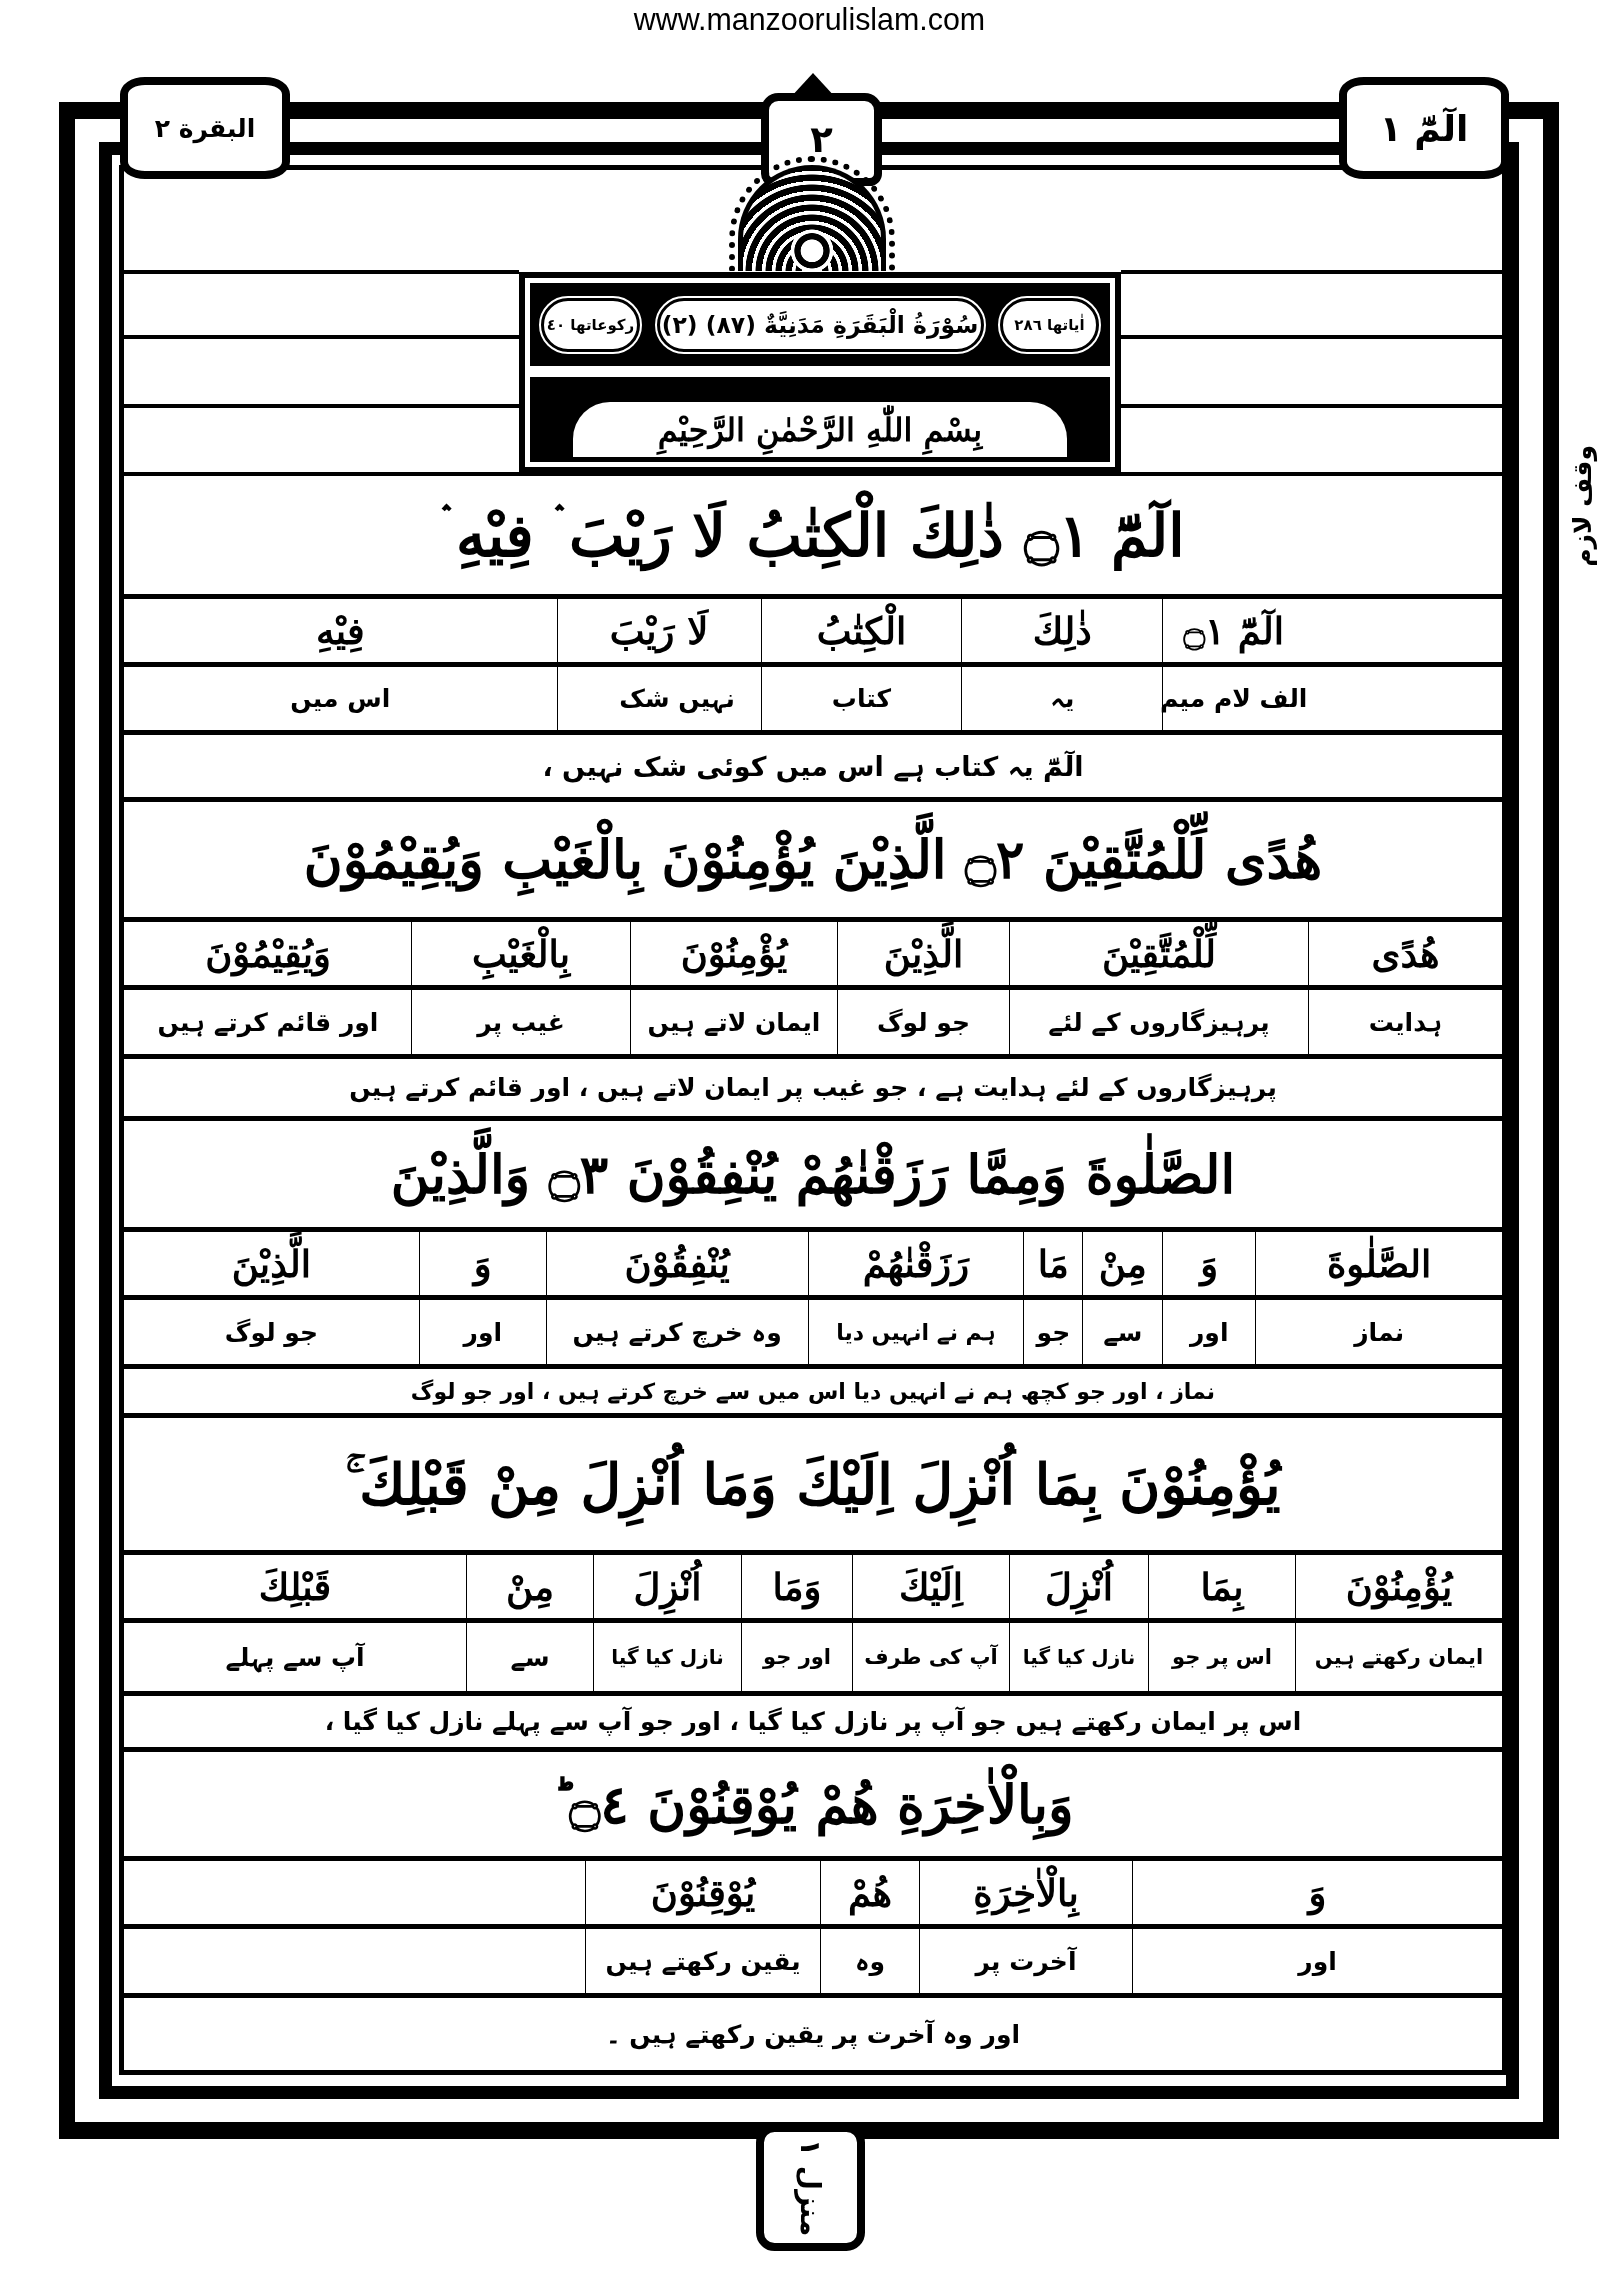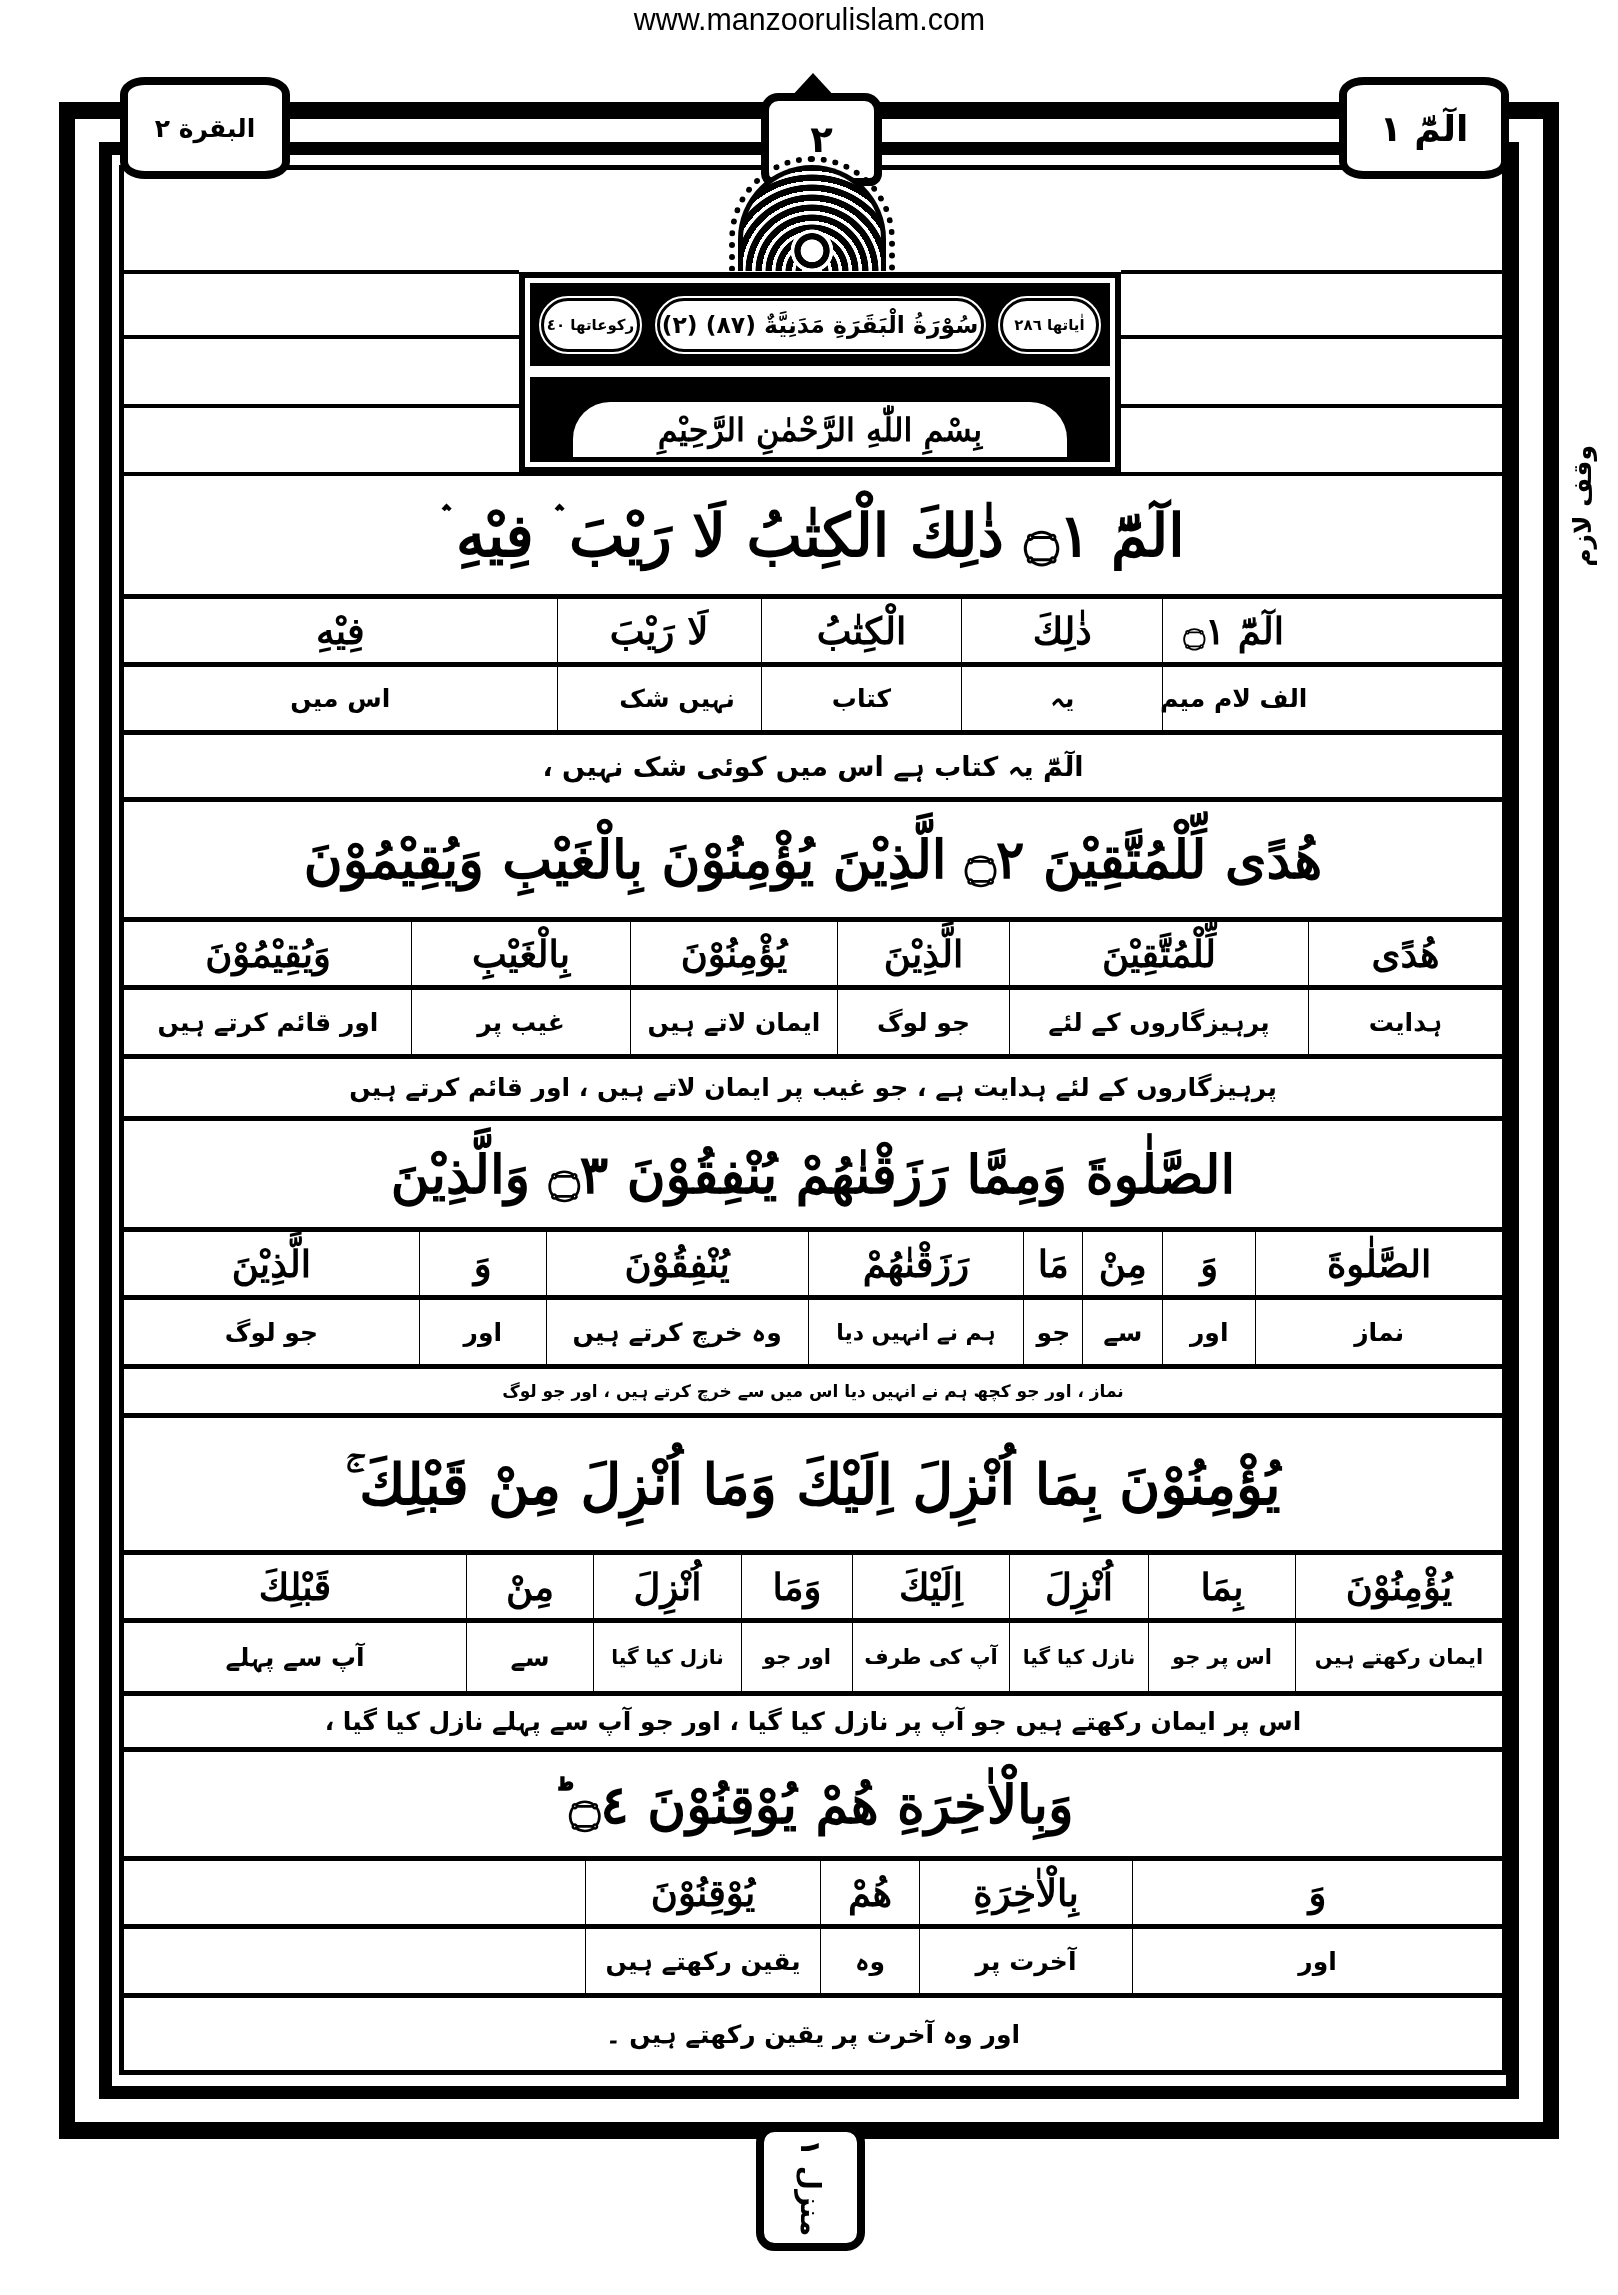--- a/index.html
+++ b/index.html
@@ -153,21 +153,21 @@
   <div class="cell ur-cell" style="width:247px;">نماز</div>
   <div class="cell ur-cell" style="width:93px;">اور</div>
   <div class="cell ur-cell" style="width:80px;">سے</div>
   <div class="cell ur-cell" style="width:59px;">جو</div>
   <div class="cell ur-cell" style="width:216px;font-size:22px;">ہم نے انہیں دیا</div>
   <div class="cell ur-cell" style="width:262px;">وہ خرچ کرتے ہیں</div>
   <div class="cell ur-cell" style="width:127px;">اور</div>
   <div class="cell ur-cell" style="width:295px;">جو لوگ</div>
 </div>
 <div class="row" style="top:1369px;height:49px;">
-  <span class="trans" style="font-size:17px;">نماز ، اور جو کچھ ہم نے انہیں دیا اس میں سے خرچ کرتے ہیں ، اور جو لوگ</span>
+  <span class="trans" style="font-size:22px;">نماز ، اور جو کچھ ہم نے انہیں دیا اس میں سے خرچ کرتے ہیں ، اور جو لوگ</span>
 </div>
 
 <div class="row" style="top:1419px;height:136px;">
   <span class="arabic-line" style="font-size:56px;">يُؤْمِنُوْنَ بِمَا اُنْزِلَ اِلَيْكَ وَمَا اُنْزِلَ مِنْ قَبْلِكَ ۚ</span>
 </div>
 <div class="grid" style="top:1555px;height:68px;">
   <div class="cell ar-cell" style="width:207px;">يُؤْمِنُوْنَ</div>
   <div class="cell ar-cell" style="width:147px;">بِمَا</div>
   <div class="cell ar-cell" style="width:139px;">اُنْزِلَ</div>
   <div class="cell ar-cell" style="width:157px;">اِلَيْكَ</div>

